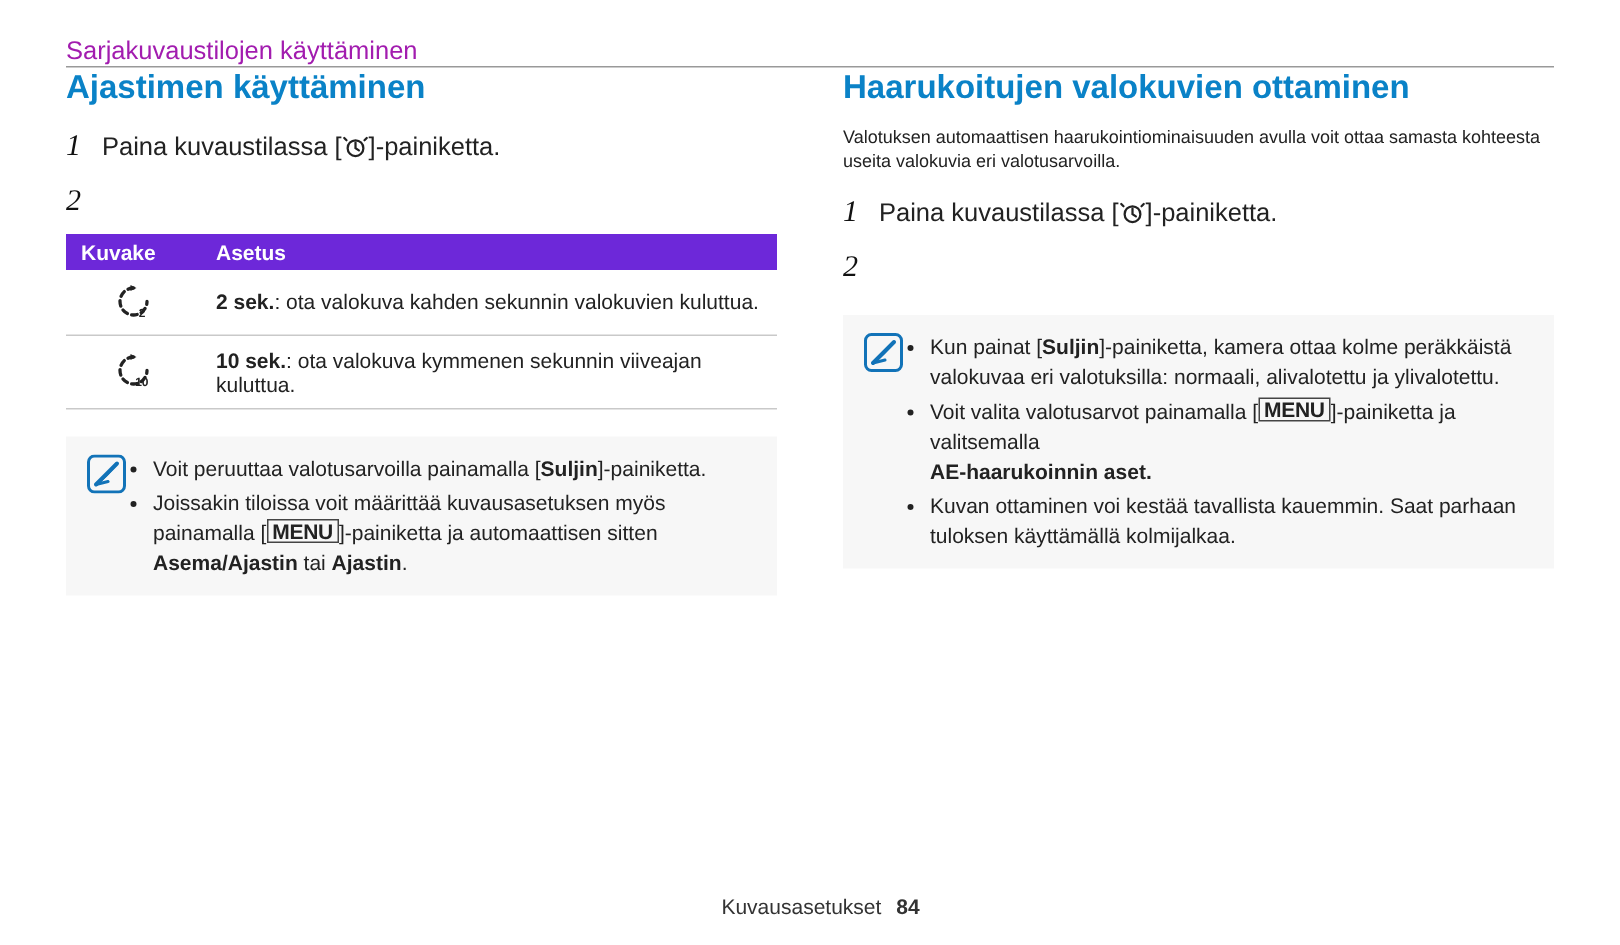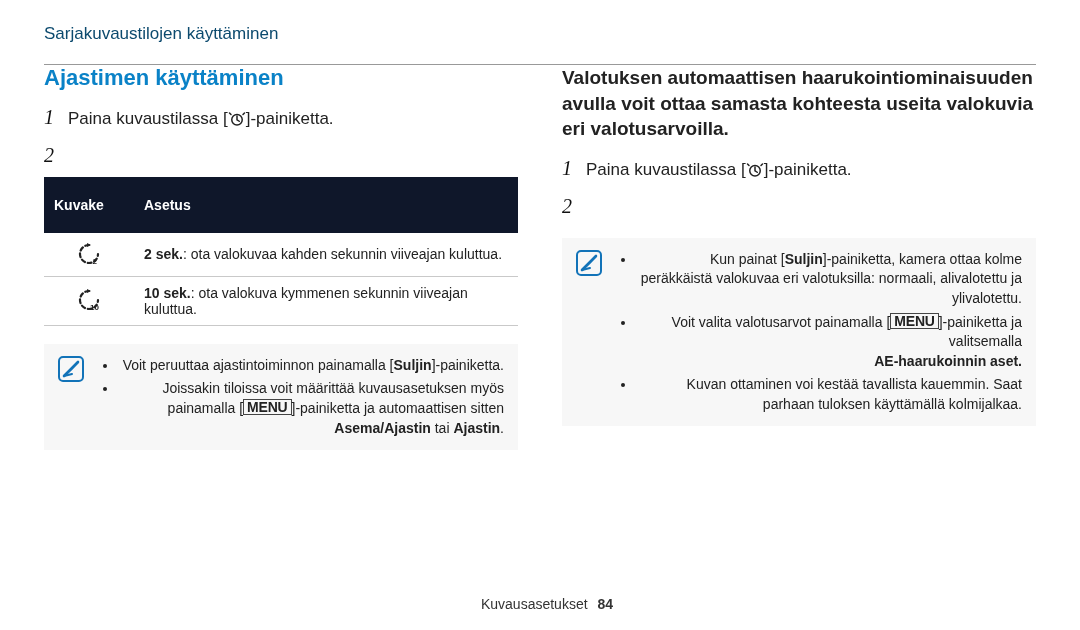--- a/index.html
+++ b/index.html
@@ -13,23 +13,23 @@
   }
   .page {
     box-sizing: border-box;
     width: 1080px;
     height: 630px;
     padding: 24px 44px 0 44px;
     position: relative;
   }
   .breadcrumb {
     font-size: 17px;
-    color: #0c4a6e;
+    color: #a21caf;
     border-bottom: 1px solid #999;
-    padding-bottom: 20px;
+    padding-bottom: 0;
     width: 100%;
   }
   .columns {
     display: flex;
     flex-direction: row;
     gap: 44px;
     align-items: flex-start;
   }
   .col {
     flex: 1 1 0;
@@ -60,57 +60,55 @@
     font-style: italic;
     color: #111;
     min-width: 14px;
     display: inline-block;
   }
   .inline-icon {
     display: inline-block;
     vertical-align: -4px;
   }
   .intro {
-    font-size: 19px;
+    font-size: 12px;
     line-height: 1.35;
     margin-bottom: 12px;
-    font-weight: bold;
   }
 
   table.iconset {
     border-collapse: collapse;
     width: 100%;
     font-size: 14px;
   }
   table.iconset th {
-    background: #0f172a;
+    background: #6d28d9;
     color: #fff;
     font-weight: 600;
     text-align: left;
-    padding: 20px 10px;
+    padding: 4px 10px;
   }
   table.iconset th:first-child { width: 70px; }
   table.iconset td {
     border-bottom: 1px solid #c9c9c9;
     padding: 8px 10px;
     vertical-align: middle;
   }
   table.iconset td.iconcell {
     text-align: center;
   }
 
   .note {
     display: flex;
-    gap: 16px;
+    gap: 0;
     background: #f7f7f7;
     padding: 12px 14px;
     margin-top: 18px;
     font-size: 14px;
     line-height: 1.4;
-    text-align: right;
   }
   .note .noteicon {
     flex: 0 0 auto;
   }
   .note ul {
     margin: 0;
     padding-left: 18px;
   }
   .note li { margin-bottom: 4px; }
   .note li:last-child { margin-bottom: 0; }
@@ -177,21 +175,21 @@
             <td class="iconcell">
               <span>
                 <svg width="24" height="24" viewBox="0 0 24 24">
                   <path d="M12 4 A9 9 0 1 0 21 13" fill="none" stroke="#222" stroke-width="2.2" stroke-linecap="round" stroke-dasharray="3.8 2.9"></path>
                   <polygon points="10,2 10,6 14,4" fill="#222"></polygon>
                   <text x="20" y="23" font-size="8" font-weight="700" fill="#222" text-anchor="end">2</text>
                 </svg>
               </span>
             </td>
             <td>
-              <strong>2 sek.</strong><span>: ota valokuvaa kahden sekunnin viiveajan kuluttua.</span>
+              <strong>2 sek.</strong><span>: ota valokuva kahden sekunnin valokuvien kuluttua.</span>
             </td>
           </tr>
           <tr>
             <td class="iconcell">
               <span>
                 <svg width="24" height="24" viewBox="0 0 24 24">
                   <path d="M12 4 A9 9 0 1 0 21 13" fill="none" stroke="#222" stroke-width="2.2" stroke-linecap="round" stroke-dasharray="3.8 2.9"></path>
                   <polygon points="10,2 10,6 14,4" fill="#222"></polygon>
                   <text x="22" y="23" font-size="8" font-weight="700" fill="#222" text-anchor="end">10</text>
                 </svg>
@@ -208,30 +206,31 @@
         <span class="noteicon">
           <svg width="26" height="26" viewBox="0 0 26 26">
             <rect x="1" y="1" width="24" height="24" rx="4" fill="none" stroke="#1273b8" stroke-width="2"></rect>
             <path d="M6 20 L20 6" stroke="#1273b8" stroke-width="2.6" stroke-linecap="round"></path>
             <path d="M6 20 Q13 14 20 6" fill="none" stroke="#1273b8" stroke-width="2" stroke-linecap="round"></path>
             <path d="M6 20 L14 18" stroke="#1273b8" stroke-width="2" stroke-linecap="round"></path>
           </svg>
         </span>
         <ul>
           <li>
-            <span>Voit peruuttaa ajastintoiminnon painamalla [</span><strong>Suljin</strong><span>]-painiketta.</span>
+            <span>Voit peruuttaa valotusarvoilla painamalla [</span><strong>Suljin</strong><span>]-painiketta.</span>
           </li>
           <li>
             <span>Joissakin tiloissa voit määrittää kuvausasetuksen myös painamalla [</span><span class="menu-box">MENU</span><span>]-painiketta ja automaattisen sitten </span><strong>Asema/Ajastin</strong><span> tai </span><strong>Ajastin</strong><span>.</span>
           </li>
         </ul>
       </div>
     </div>
 
     <div class="col">
+      <h2 class="section">Haarukoitujen valokuvien ottaminen</h2>
 
       <div class="intro">Valotuksen automaattisen haarukointiominaisuuden avulla voit ottaa samasta kohteesta useita valokuvia eri valotusarvoilla.</div>
 
       <ol class="steps">
         <li>
           <span class="stepnum">1</span>
           <span>
             <span>Paina kuvaustilassa [</span><span class="inline-icon"><svg width="18" height="18" viewBox="0 0 24 24">
                   <circle cx="12" cy="13" r="7" fill="none" stroke="#222" stroke-width="2"></circle>
                   <path d="M12 8 V13 L15 15" fill="none" stroke="#222" stroke-width="2" stroke-linecap="round"></path>

